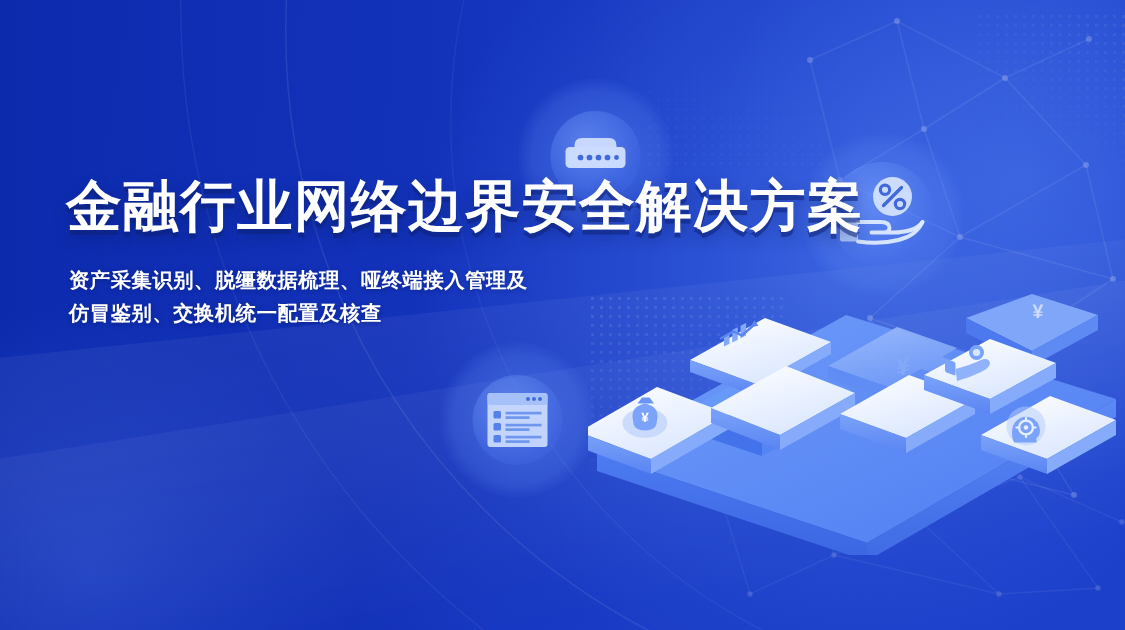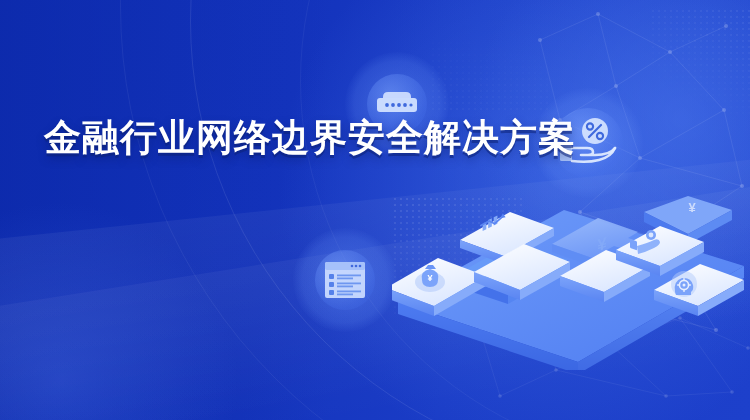--- a/index.html
+++ b/index.html
@@ -348,15 +348,19 @@
       </g>
     </g>
 
     <g>
       <text x="300" y="22" font-size="13" font-weight="bold" fill="#cddcfc" text-anchor="middle" font-family="'Liberation Sans',sans-serif">¥</text>
     </g>
   </svg>
 
   <div id="text-block">
     <h1 id="main-title">金融行业网络边界安全解决方案</h1>
+    <p id="subtitle">
+      <span>资产采集识别、脱缰数据梳理、哑终端接入管理及</span>
+      <span>仿冒鉴别、交换机统一配置及核查</span>
+    </p>
   </div>
 
 </div>
 
 </body></html>

